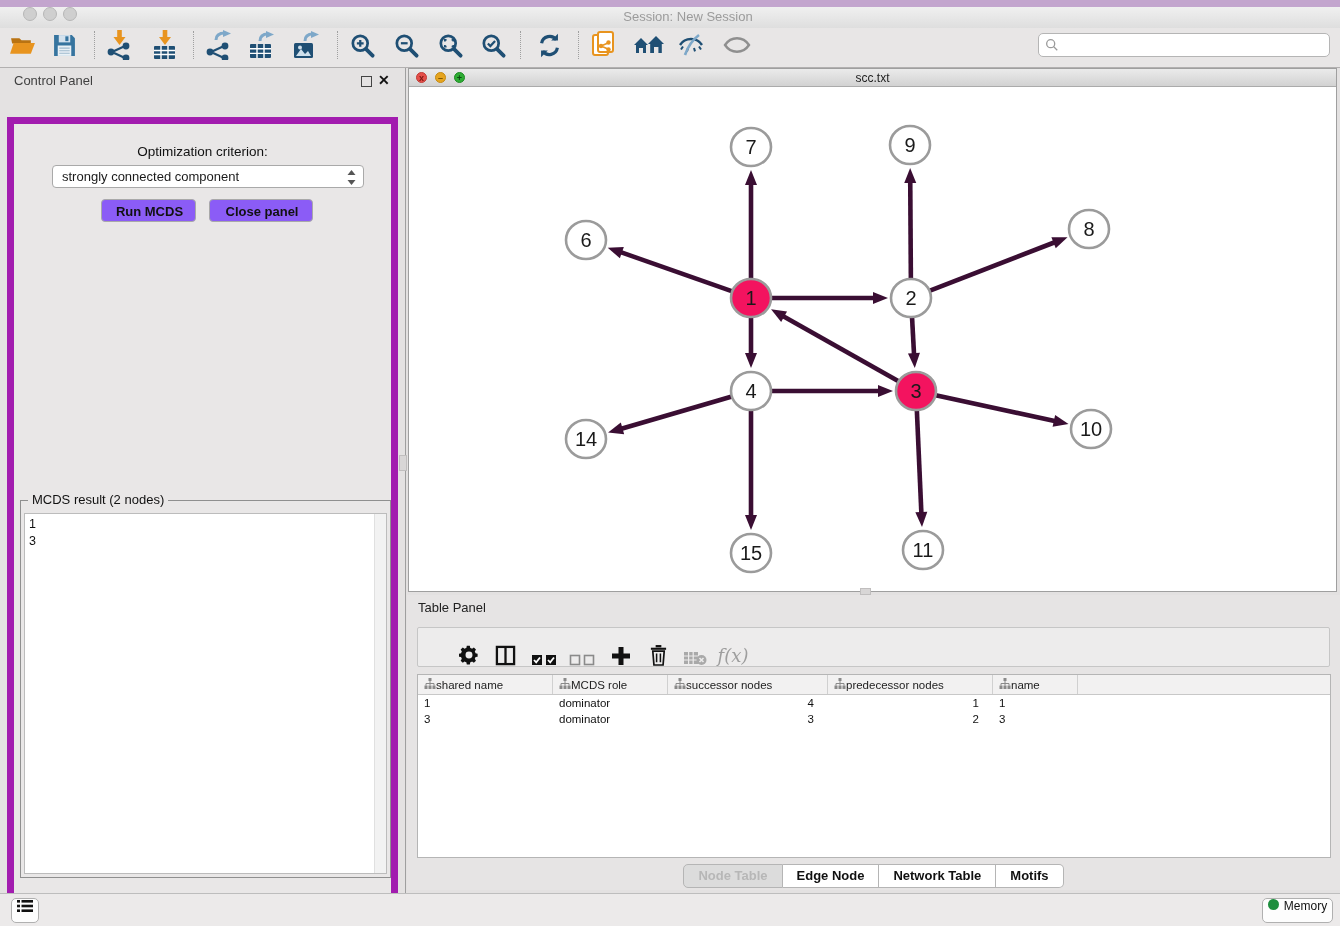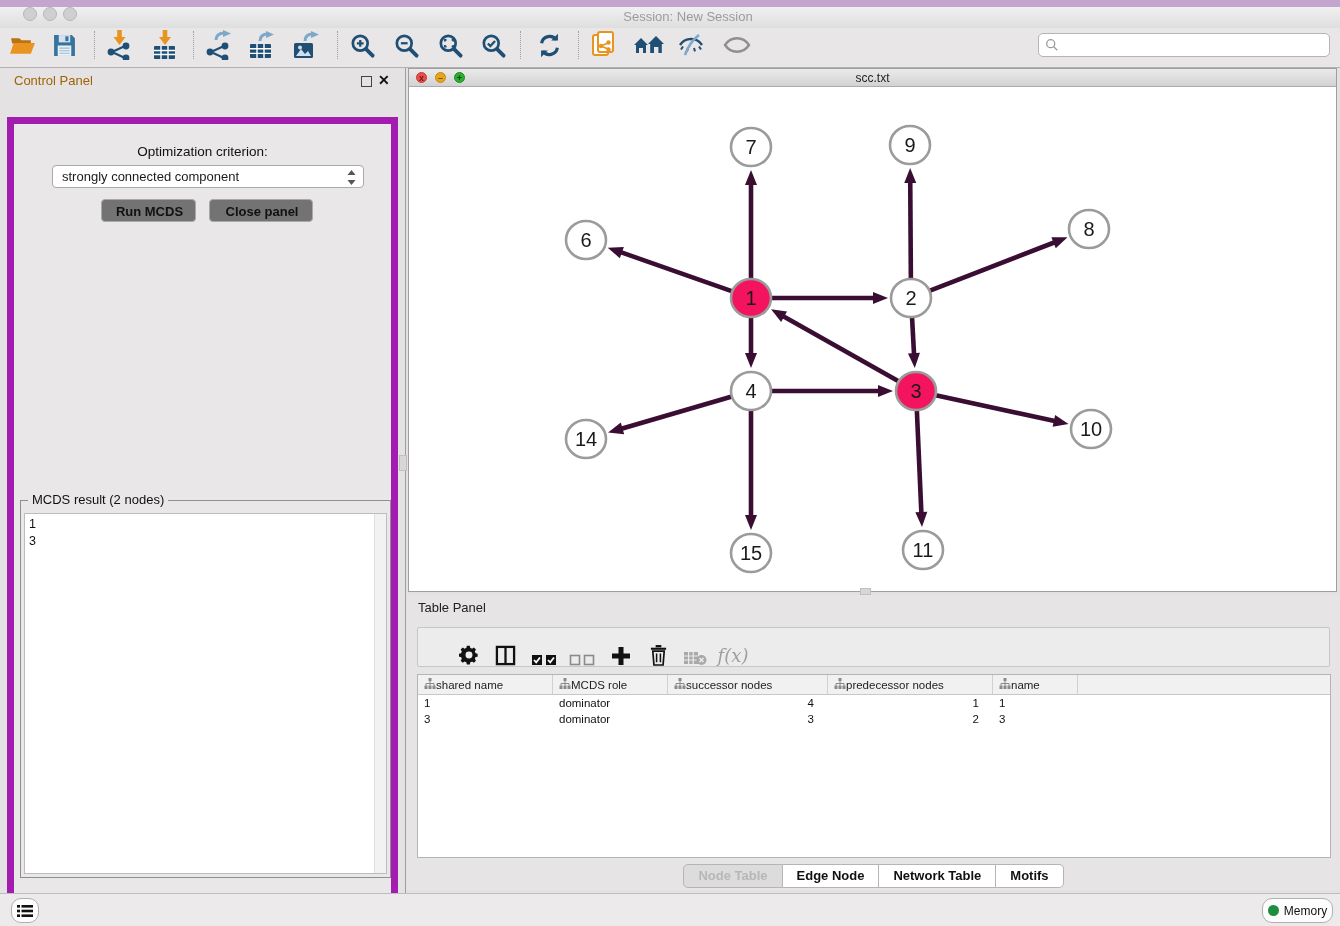--- a/index.html
+++ b/index.html
@@ -19,37 +19,37 @@
            border-bottom:1px solid #b2b0b0;box-sizing:border-box;}
   .ticon{position:absolute;top:27px;width:36px;height:36px;display:flex;align-items:center;justify-content:center;}
   .tsep{position:absolute;top:31px;height:28px;width:0;border-left:1px dotted #9f9f9f;}
   .search{position:absolute;left:1038px;top:33px;width:292px;height:24px;background:#fff;
           border:1px solid #b5b5b5;border-radius:5px;box-sizing:border-box;display:flex;align-items:center;padding-left:6px;}
   .search input{border:none;outline:none;flex:1;font:12px "Liberation Sans",sans-serif;background:transparent;margin-left:4px;}
 
   
   .control-panel{position:absolute;left:0;top:68px;width:406px;height:825px;background:#e4e2e2;
                  border-right:1px solid #9f9f9f;box-sizing:border-box;}
-  .cp-title{position:absolute;left:14px;top:5px;font-size:13px;color:#a16207;}
+  .cp-title{position:absolute;left:14px;top:5px;font-size:13px;color:#404040;}
   .panel-float{position:absolute;width:11px;height:11px;border:1.5px solid #444;box-sizing:border-box;}
   .panel-close{position:absolute;font-size:14px;font-weight:bold;color:#111;line-height:11px;}
   .cp-tabs{position:absolute;left:77px;top:28px;display:flex;}
   .cp-tab{height:22px;line-height:22px;padding:0 13px;background:#fff;border:1px solid #a9a9a9;
           border-left-width:0;font-size:13px;font-weight:bold;color:#1a1a1a;}
   .cp-tab:first-child{border-left-width:1px;border-top-left-radius:4px;}
   .cp-tab:last-child{border-top-right-radius:4px;}
   .cp-tab.active{background:#dcdcdc;color:#b3b3b3;}
   .cp-content{position:absolute;left:7px;top:49px;width:391px;height:834px;background:#e9e7e7;
               border:7px solid #a21caf;box-sizing:border-box;}
   .opt-label{position:absolute;left:0;top:20px;width:100%;text-align:center;font-size:13.5px;color:#111;}
   .dropdown{position:absolute;left:38px;top:41px;width:312px;height:23px;background:#fff;
             border:1px solid #a9a9a9;border-radius:4px;box-sizing:border-box;display:flex;align-items:center;
             padding-left:9px;font-size:13px;}
   .dd-stepper{position:absolute;right:6px;top:3px;}
-  .cp-btn{position:absolute;height:23px;background:#737373;border:1px solid #a9a9a9;border-radius:4px;
+  .cp-btn{position:absolute;height:23px;background:#8b5cf6;border:1px solid #a9a9a9;border-radius:4px;
           box-sizing:border-box;text-align:center;line-height:21px;font-size:13px;font-weight:bold;color:#111;padding-left:8px;}
   .groupbox{position:absolute;left:6px;top:376px;width:371px;height:378px;border:1px solid #8f8f8f;box-sizing:border-box;}
   .groupbox-legend{position:absolute;left:7px;top:-9px;background:#e9e7e7;padding:0 4px;font-size:13px;color:#111;}
   .groupbox-inner{position:absolute;left:3px;top:12px;right:3px;bottom:3px;background:#fff;border:1px solid #bcbcbc;}
   .groupbox-lines{position:absolute;left:4px;top:2px;font-size:12.5px;line-height:17px;white-space:pre;color:#111;}
   .groupbox-scroll{position:absolute;right:0;top:0;width:11px;height:100%;background:#f2f2f2;border-left:1px solid #e0e0e0;}
 
   
   .net-window{position:absolute;left:408px;top:68px;width:929px;height:524px;background:#fff;
               border:1px solid #9f9f9f;box-sizing:border-box;}
@@ -82,22 +82,22 @@
   .seg-tabs{position:absolute;left:0;top:269px;width:100%;display:flex;justify-content:center;}
   .seg-tab{height:22px;line-height:22px;padding:0 14px;background:#fff;border:1px solid #b5b5b5;
            border-left-width:0;font-size:13px;font-weight:bold;color:#111;}
   .seg-tab:first-child{border-left-width:1px;border-top-left-radius:5px;border-bottom-left-radius:5px;}
   .seg-tab:last-child{border-top-right-radius:5px;border-bottom-right-radius:5px;}
   .seg-tab.active{background:#dcdcdc;color:#b7b7b7;}
 
   
   .statusbar{position:absolute;left:0;top:893px;width:100%;height:33px;background:#eceaea;
              border-top:1px solid #bdbdbd;box-sizing:border-box;}
-  .sb-btn{position:absolute;top:4px;height:25px;background:#fdfdfd;border:1px solid #b0b0b0;border-radius:10px;
-          box-sizing:border-box;display:flex;align-items:center;justify-content:center;}
+  .sb-btn{position:absolute;top:4px;height:25px;background:#fdfdfd;border:1px solid #b0b0b0;border-radius:5px;
+          box-sizing:border-box;display:flex;align-items:flex-start;justify-content:center;}
   .mem-dot{width:11px;height:11px;border-radius:50%;background:#1e8e3e;margin-right:5px;}
   .mem-label{font-size:12px;color:#111;}
 
   .split-h{position:absolute;left:399px;top:455px;width:8px;height:16px;background:#d8d6d6;border:1px solid #c0bebe;box-sizing:border-box;}
   .split-v{position:absolute;left:860px;top:588px;width:11px;height:7px;background:#d8d6d6;border:1px solid #c0bebe;box-sizing:border-box;}
 </style>
 </head>
 <body>
 
 <div class="app">

